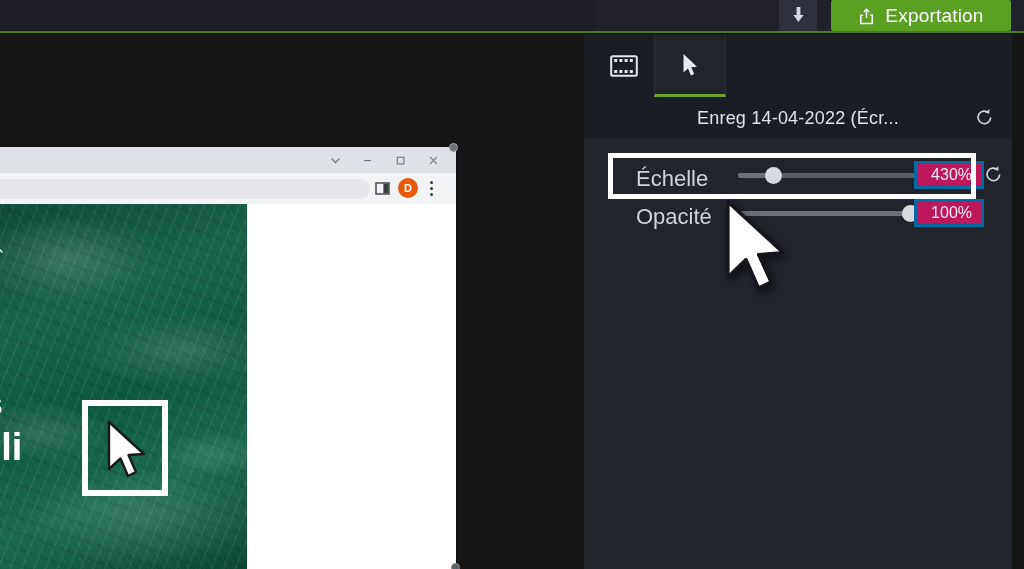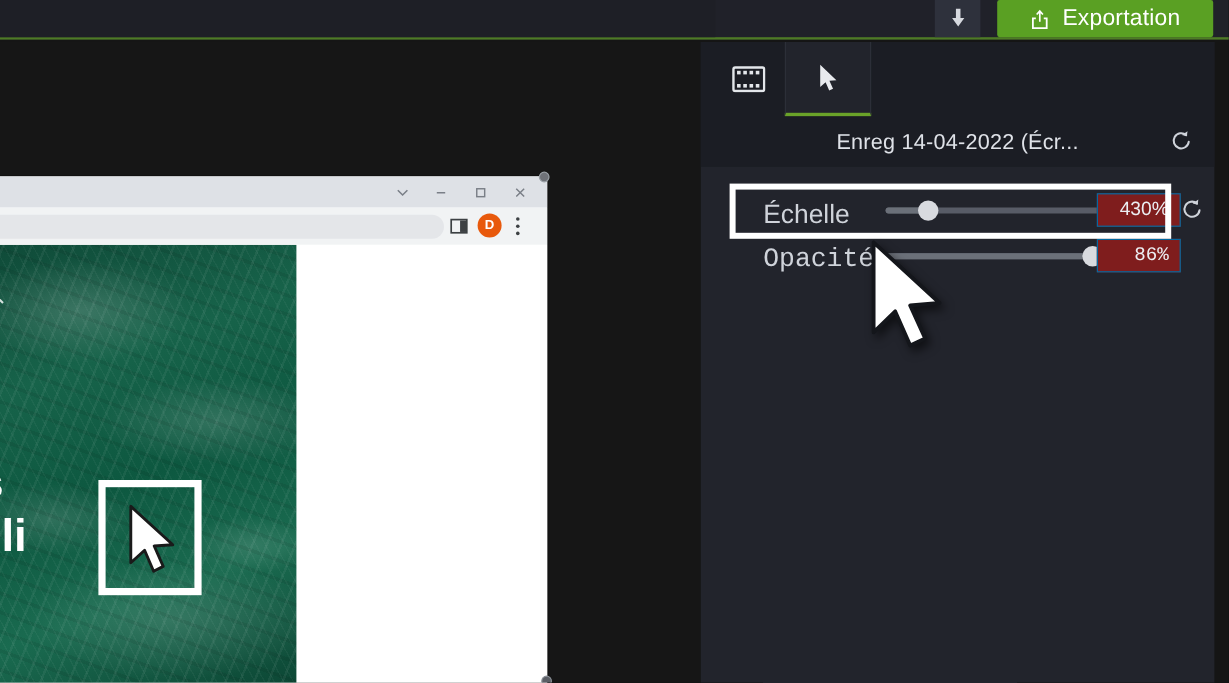--- a/index.html
+++ b/index.html
@@ -312,21 +312,21 @@
     left: 0; top: 104px;
     width: 428px; height: 430px;
   }
 
   .prop-row {
     position: absolute;
     left: 34px;
     width: 366px; height: 30px;
   }
   #row-echelle { top: 22px; }
-  #row-opacite { top: 60px; font-family: Liberation Mono, monospace; }
+  #row-opacite { top: 60px; }
 
   .prop-label {
     position: absolute;
     left: 18px; top: 5px;
     color: #cfd3da;
     font-size: 22px;
     white-space: nowrap;
   }
   .prop-slider {
     position: absolute;
@@ -349,22 +349,22 @@
     width: 17px; height: 17px;
     border-radius: 50%;
     background: #d8dadf;
     transform: translateX(-8px);
     cursor: grab;
   }
   .prop-value {
     position: absolute;
     right: 0; top: 0;
     width: 70px; height: 28px;
-    background: #7f1d1d;
-    border: 1px solid #0369a1;
+    background: #be185d;
+    border: 3px solid #0369a1;
     box-sizing: border-box;
     display: flex;
     align-items: center;
     justify-content: flex-end;
     padding-right: 9px;
     cursor: text;
   }
   .prop-value span {
     color: #eceef2;
     font-size: 16px;
@@ -544,21 +544,21 @@
       </div>
     </div>
 
     <div class="prop-row" id="row-opacite">
       <span class="prop-label">Opacité</span>
       <div class="prop-slider">
         <div class="fill" style="width:88%"></div>
         <div class="thumb" style="left:88%"></div>
       </div>
       <div class="prop-value">
-        <span>86%</span>
+        <span>100%</span>
       </div>
     </div>
 
     <div id="echelle-highlight"></div>
 
     <div id="echelle-reset">
       <svg viewBox="0 0 19 19" xmlns="http://www.w3.org/2000/svg">
         <path d="M15.6 10.2a6.3 6.3 0 1 1-2.1-5.6" stroke="#cfd3da" stroke-width="1.7" fill="none" stroke-linecap="round"></path>
         <path d="M14.6 1.3 14 5.6 9.9 4.5z" fill="#cfd3da"></path>
       </svg>

